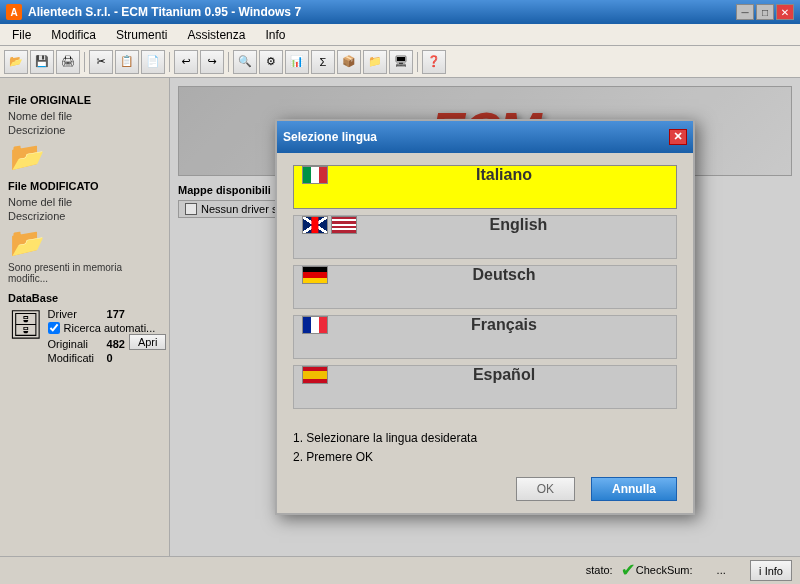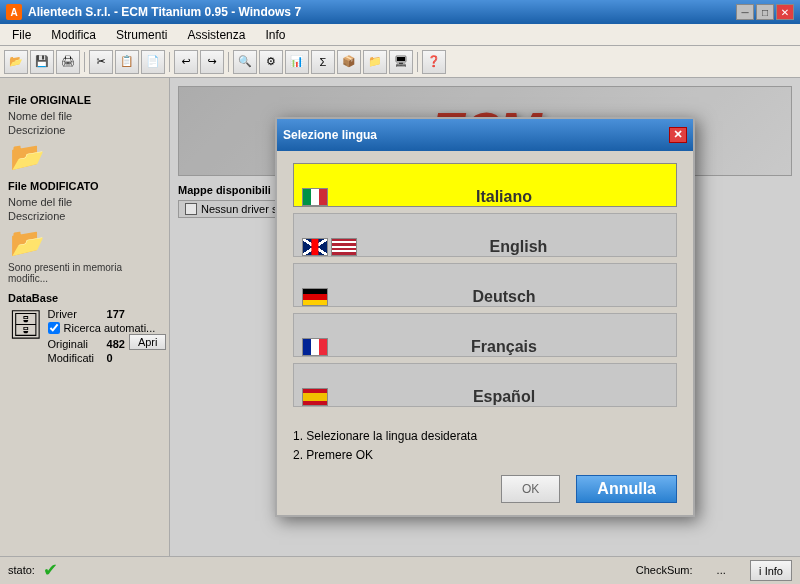--- a/index.html
+++ b/index.html
@@ -103,21 +103,21 @@
     .maps-header { font-weight: bold; margin-bottom: 4px; }
     .no-driver-box { background: #e0e0e0; border: 1px solid #aaa; padding: 2px 6px; font-size: 11px; display: inline-flex; align-items: center; gap: 4px; }
     .checkbox-small { width: 12px; height: 12px; border: 1px solid #666; background: white; }
 
     
     .status-bar {
       background: #d4d0c8;
       border-top: 1px solid #aaa;
       display: flex;
       align-items: center;
-      justify-content: space-between;
+      justify-content: flex-end;
       padding: 2px 8px;
       height: 27px;
       font-size: 11px;
     }
     .status-left { display: flex; align-items: center; gap: 8px; }
     .status-right { display: flex; align-items: center; gap: 24px; }
     .green-check { color: #2a2; font-size: 18px; }
 
     
     .db-area { margin-top: 4px; }
@@ -161,21 +161,21 @@
       color: white;
       display: flex; align-items: center; justify-content: center;
       cursor: pointer;
       font-size: 11px;
       font-weight: bold;
     }
     .modal-body { padding: 12px 16px; }
     .lang-list { display: flex; flex-direction: column; gap: 6px; }
     .lang-item {
       display: flex;
-      align-items: flex-end;
+      align-items: flex-start;
       background: #c8c8c8;
       border: 1px solid #aaa;
       height: 44px;
       cursor: pointer;
       padding: 0 8px;
       gap: 12px;
     }
     .lang-item.selected { background: #ffff00; border: 1px solid #888; }
     .lang-flags { display: flex; gap: 3px; flex-shrink: 0; }
     .flag { width: 26px; height: 18px; display: inline-block; border: 1px solid #888; }
@@ -209,21 +209,21 @@
       border: 1px solid #888;
       cursor: pointer;
       font-size: 12px;
       color: #666;
     }
     .btn-annulla {
       padding: 4px 20px;
       background: linear-gradient(to bottom, #6ab0f0, #2a80d0);
       border: 1px solid #1a60b0;
       cursor: pointer;
-      font-size: 16px;
+      font-size: 12px;
       color: white;
       font-weight: bold;
     }
     .memory-note { font-size: 10px; color: #333; margin-top: 4px; }
   </style>
 </head>
 <body>
 
 <div class="title-bar">
   <div class="title-bar-left">

